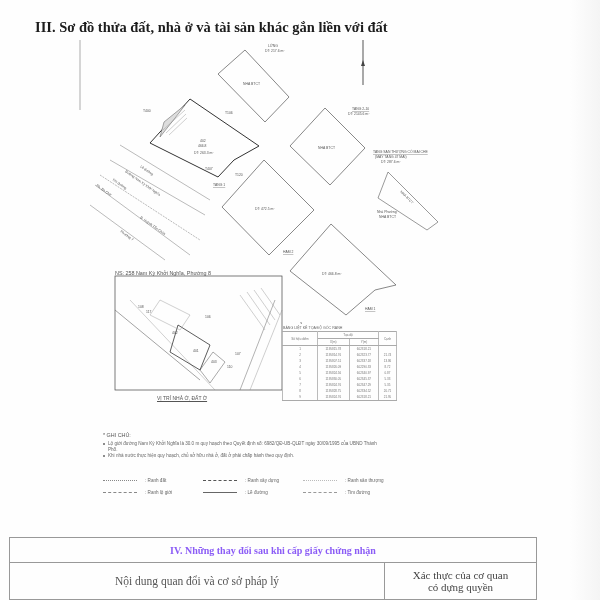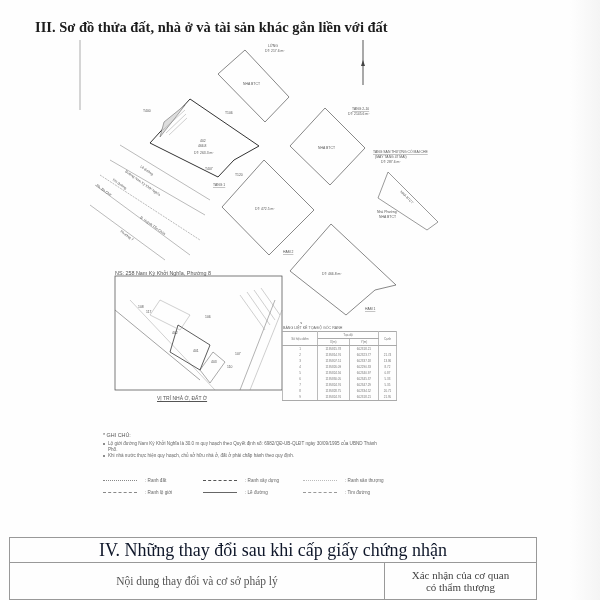--- a/index.html
+++ b/index.html
@@ -56,21 +56,21 @@
   }
   .legend .row { display: flex; height: 12px; align-items: center; }
   .legend .cell { display: flex; align-items: center; width: 100px; }
   .legend .line { width: 34px; margin-right: 8px; height: 0; }
   .legend .lbl::before { content: ": "; }
   table.changes {
     position: absolute; left: 9px; top: 537px; width: 528px;
     border-collapse: collapse; font-family: "Liberation Serif", serif; color: #333;
   }
   table.changes td { border: 1px solid #999; text-align: center; }
-  table.changes .hdr { height: 22px; font-weight: normal; font-size: 18px; color: #0f172a; }
+  table.changes .hdr { height: 22px; font-weight: bold; font-size: 10px; color: #8b5cf6; }
   table.changes .col1 { font-size: 11.5px; color: #555; height: 34px; width: 372px; }
   table.changes .col2 { font-size: 11px; color: #444; line-height: 12px; }
   .scan-edge {
     position: absolute; right: 0; top: 0; width: 30px; height: 600px;
     background: linear-gradient(90deg, rgba(240,240,240,0) 0%, rgba(238,238,238,0.6) 100%);
   }
 </style>
 </head>
 <body>
 
@@ -287,22 +287,22 @@
     </div>
   </div>
 </div>
 
 <table class="changes">
   <tbody>
       <tr>
     <td colspan="2" class="hdr">IV. Những thay đổi sau khi cấp giấy chứng nhận</td>
   </tr>
   <tr>
-    <td class="col1">Nội dung thay đổi và cơ sở pháp lý</td>
+    <td class="col1">Nội dung quan đổi và cơ sở pháp lý</td>
     <td class="col2">
-      <span>Xác nhận của cơ quan</span><br>
-      <span>có thẩm thượng</span>
+      <span>Xác thực của cơ quan</span><br>
+      <span>có dựng quyền</span>
     </td>
   </tr>
 </tbody>
   </table>
 
 <div class="scan-edge"></div>
 
 </body></html>

